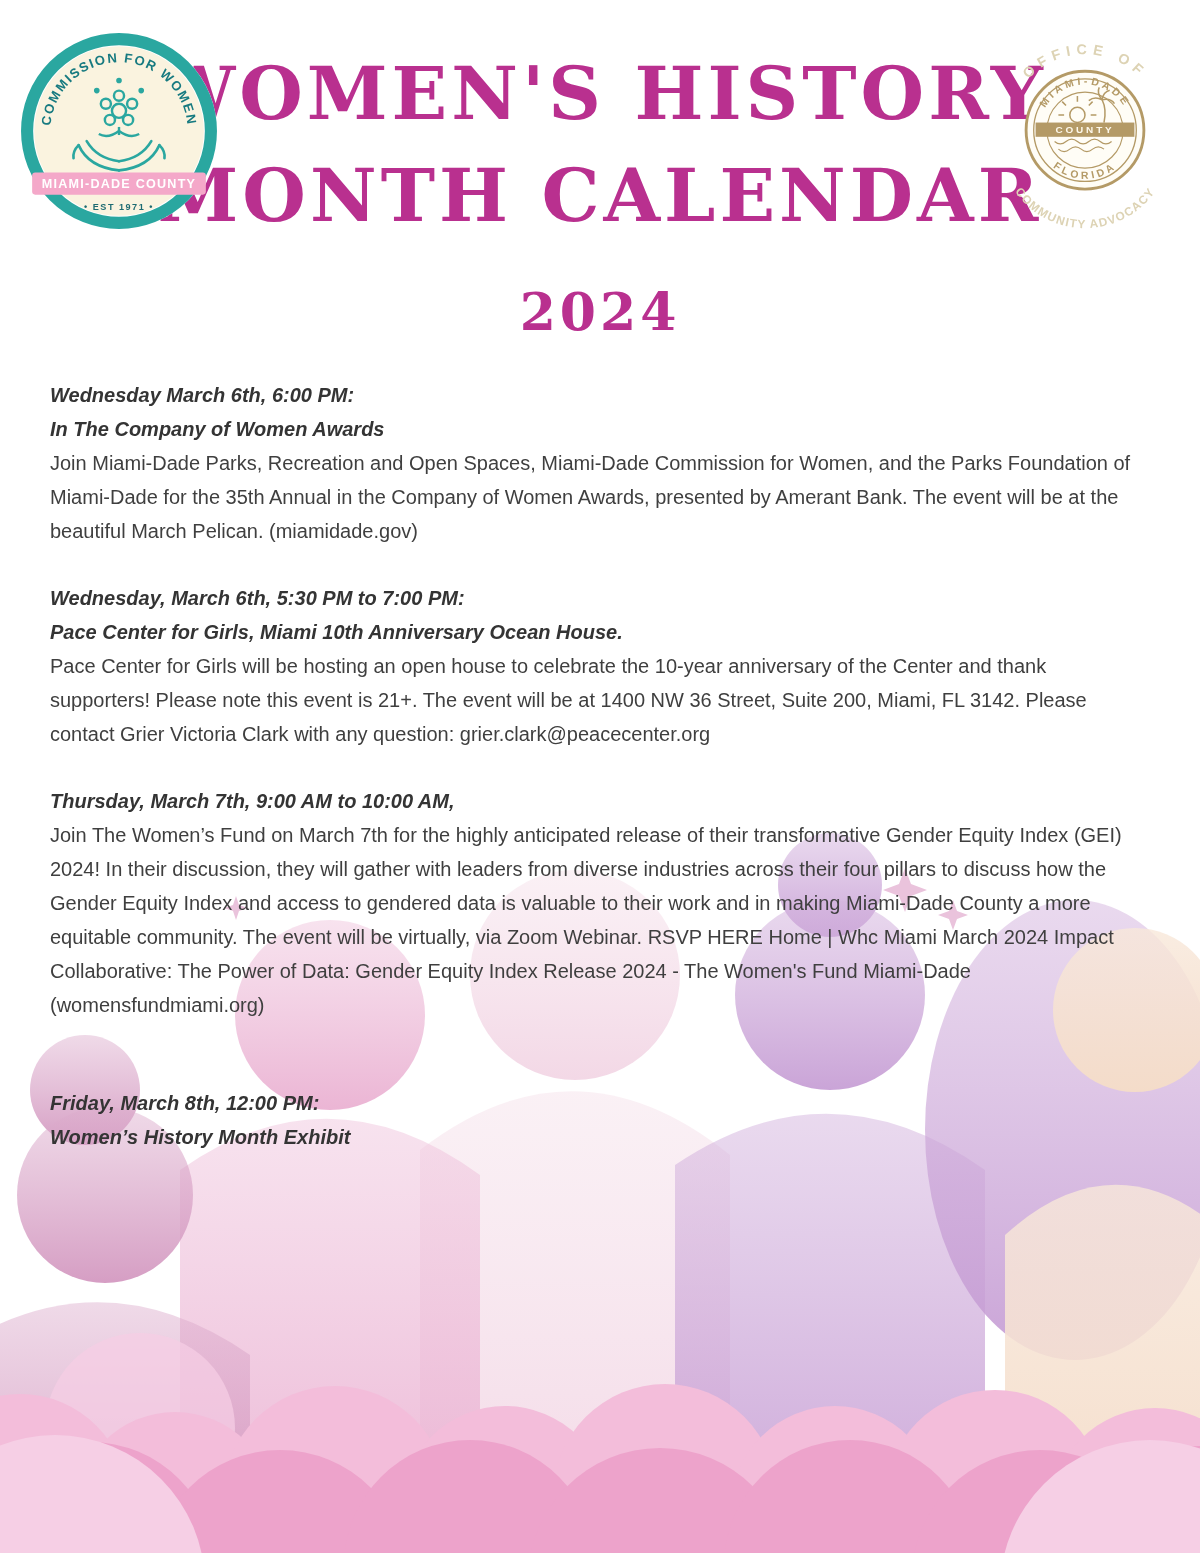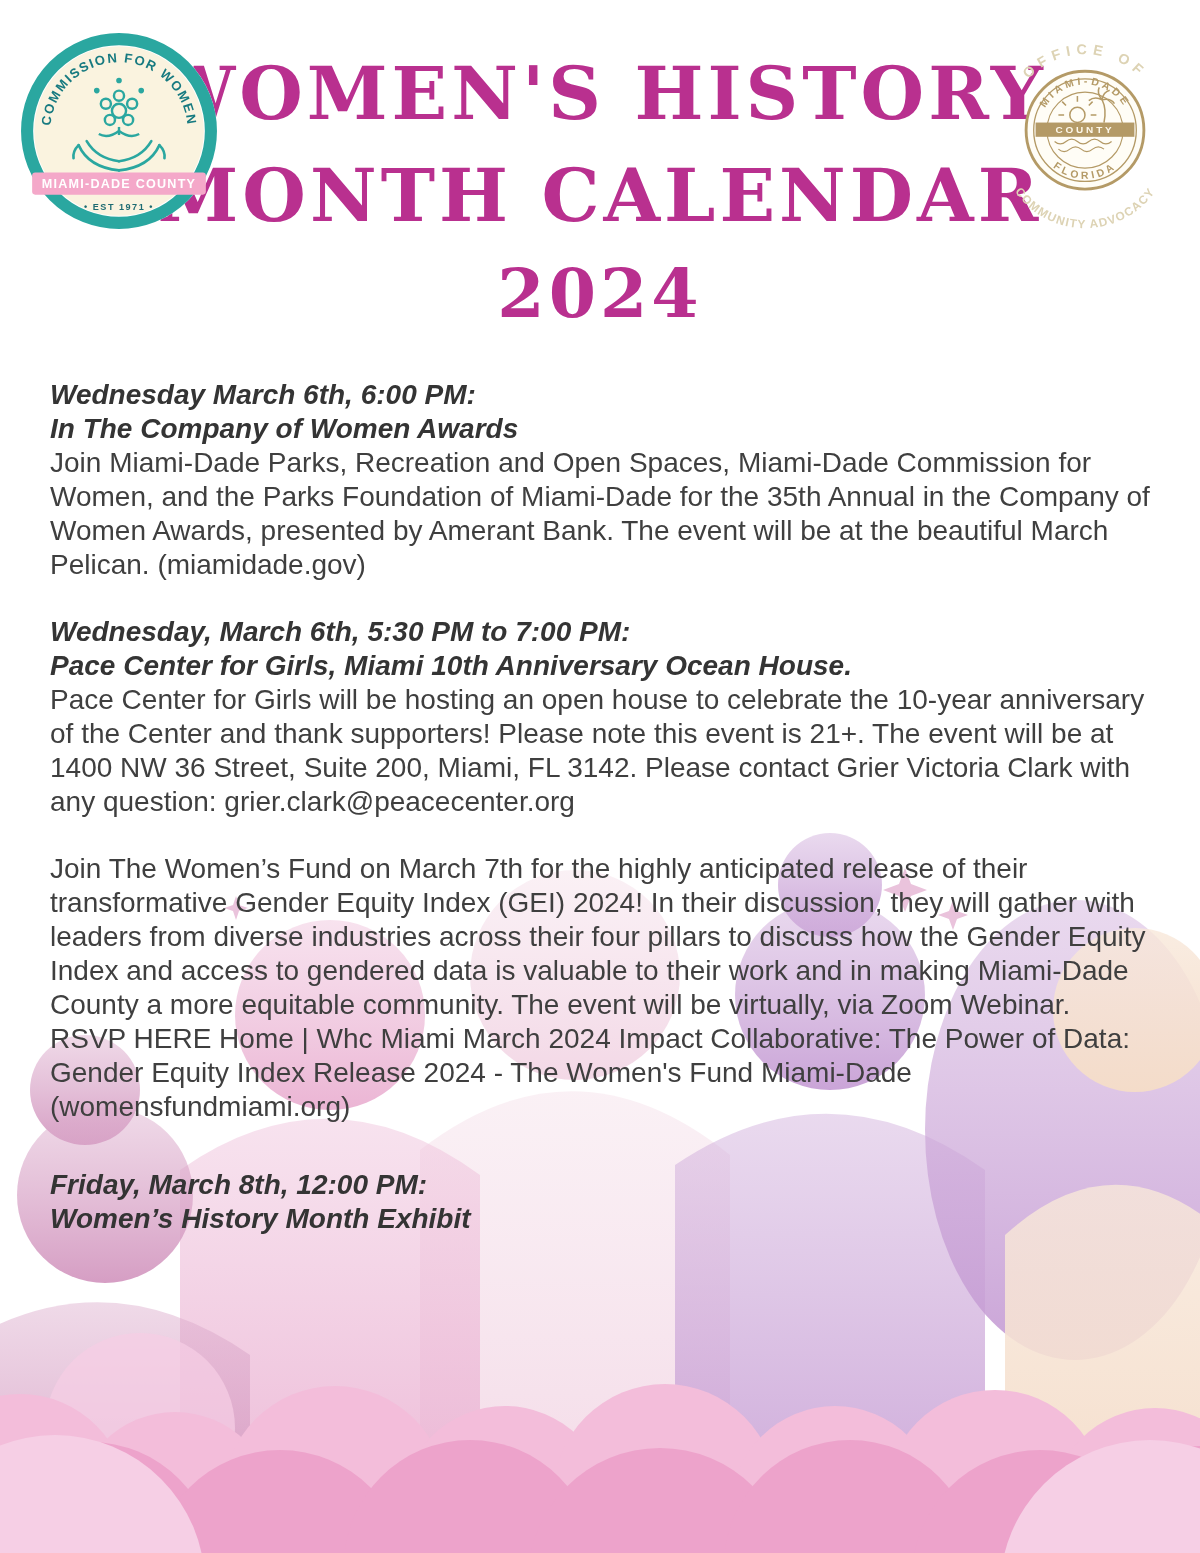--- a/index.html
+++ b/index.html
@@ -20,27 +20,27 @@
   .title { padding-top:42px; text-align:center; }
   .title-line {
     display:block;
     font-family:"DejaVu Serif", serif;
     font-weight:700;
     color:#b9308f;
     font-size:73px;
     letter-spacing:4px;
     line-height:1.40;
   }
-  .title-year { font-size:68px; }
+  .title-year { font-size:52px;margin-top:30px; }
 
   .content { position:relative; z-index:2; padding:6px 50px 0 50px; color:#3f3f3f; }
   .event { margin-bottom:33px; }
-  .event p { font-size:28px; line-height:34px; }
+  .event p { font-size:20px; line-height:34px; }
   .event .meta { font-weight:bold; font-style:italic; color:#343434; }
-  .event--gap-lg { margin-top:44px; }
+  .event--gap-lg { margin-top:64px; }
 </style>
 </head>
 <body>
 
 <div class="page">
 
   <svg class="bg-art" viewBox="0 0 1200 1553" preserveAspectRatio="none" aria-hidden="true">
     <defs>
       <linearGradient id="g-mauve" x1="0" y1="0" x2="0" y2="1">
         <stop offset="0" stop-color="#dcaccc" stop-opacity="0.45"></stop>
@@ -223,20 +223,21 @@
       <p class="desc">Join Miami-Dade Parks, Recreation and Open Spaces, Miami-Dade Commission for Women, and the Parks Foundation of Miami-Dade for the 35th Annual in the Company of Women Awards, presented by Amerant Bank. The event will be at the beautiful March Pelican. (miamidade.gov)</p>
     </section>
 
     <section class="event">
       <p class="meta">Wednesday, March 6th, 5:30 PM to 7:00 PM:</p>
       <p class="meta">Pace Center for Girls, Miami 10th Anniversary Ocean House.</p>
       <p class="desc">Pace Center for Girls will be hosting an open house to celebrate the 10-year anniversary of the Center and thank supporters! Please note this event is 21+. The event will be at 1400 NW 36 Street, Suite 200, Miami, FL 3142. Please contact Grier Victoria Clark with any question: grier.clark@peacecenter.org</p>
     </section>
 
     <section class="event">
+      <p class="meta">Thursday, March 7th, 9:00 AM to 10:00 AM,</p>
       <p class="desc">Join The Women’s Fund on March 7th for the highly anticipated release of their transformative Gender Equity Index (GEI) 2024! In their discussion, they will gather with leaders from diverse industries across their four pillars to discuss how the Gender Equity Index and access to gendered data is valuable to their work and in making Miami-Dade County a more equitable community. The event will be virtually, via Zoom Webinar. RSVP HERE Home | Whc Miami March 2024 Impact Collaborative: The Power of Data: Gender Equity Index Release 2024 - The Women's Fund Miami-Dade (womensfundmiami.org)</p>
     </section>
 
     <section class="event event--gap-lg">
       <p class="meta">Friday, March 8th, 12:00 PM:</p>
       <p class="meta">Women’s History Month Exhibit</p>
     </section>
 
   </main>
 </div>

